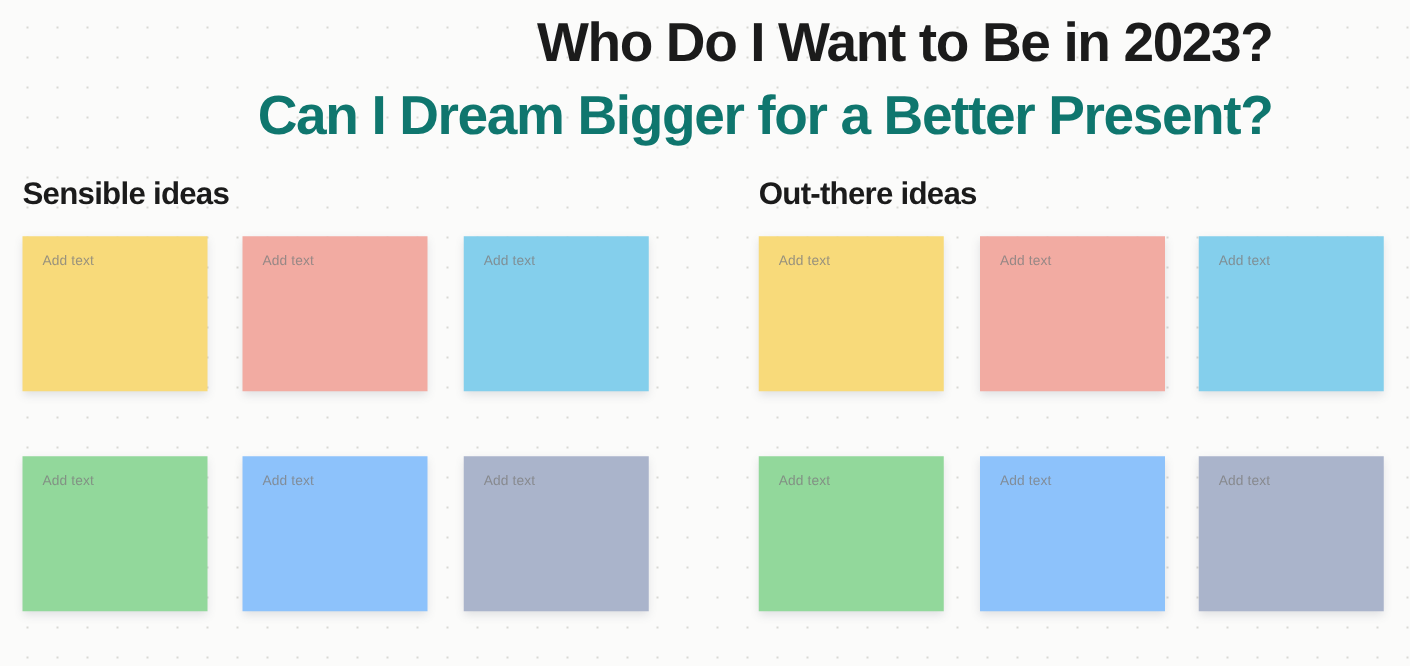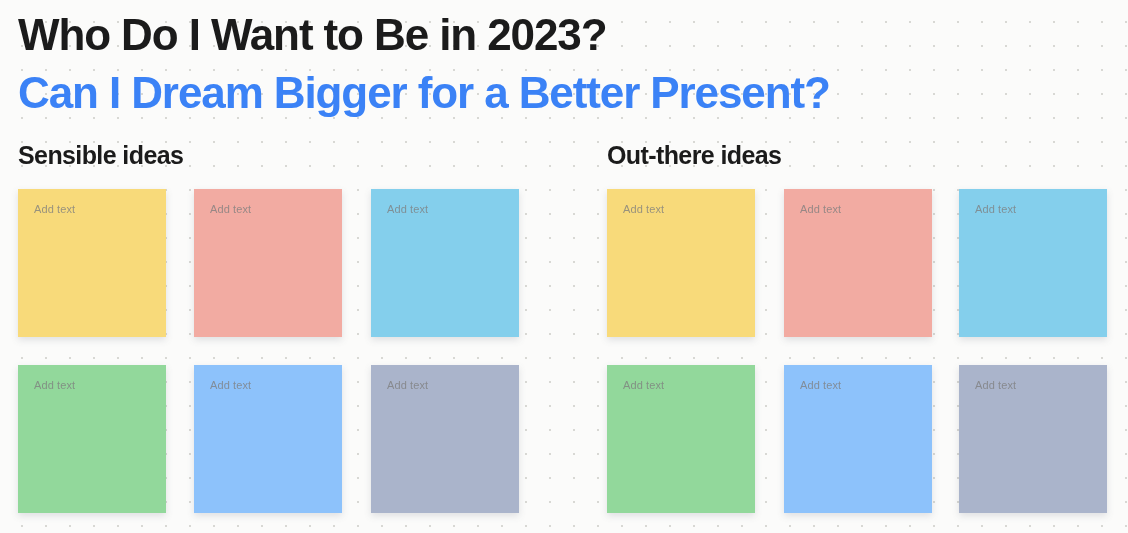--- a/index.html
+++ b/index.html
@@ -1,16 +1,16 @@
 <!DOCTYPE html>
 <html><head>
 <meta charset="utf-8">
 <title>Whiteboard Template</title>
 <style>
-  * { box-sizing: border-box; margin: 0; padding: 0; }
+  * { box-sizing: border-box; margin: 0; padding: 0; text-align: right; }
 
   html, body {
     width: 1128px;
     height: 533px;
     overflow: hidden;
   }
 
   body {
     font-family: "Liberation Sans", sans-serif;
     background-color: #fbfbfa;
@@ -55,21 +55,21 @@
     white-space: nowrap;
   }
 
   .col-heading.left  { left: 18px; }
   .col-heading.right { left: 607px; }
 
   
   .note {
     position: absolute;
     width: 148px;
-    height: 148px;
+    height: 124px;
     box-shadow: 0 3px 7px rgba(90, 95, 110, 0.17);
   }
 
   .note-placeholder {
     position: absolute;
     left: 16px;
     top: 14px;
     font-size: 11px;
     color: #7e7e7e;
     opacity: 0.78;
@@ -89,21 +89,21 @@
   .c5 { left: 784px; }
   .c6 { left: 959px; }
 </style>
 </head>
 <body style="background-color: rgb(251, 251, 250); background-size: 24px 24px; background-image: radial-gradient(circle, rgb(216, 216, 212) 1.1px, transparent 1.2px);">
 
 <div class="board">
 
   <div class="title-block">
     <div class="title-line" style="color: rgb(27, 27, 27);">Who Do I Want to Be in 2023?</div>
-    <div class="title-line" style="color: #3b82f6;">Can I Dream Bigger for a Better Present?</div>
+    <div class="title-line" style="color: #0f766e;">Can I Dream Bigger for a Better Present?</div>
   </div>
 
   <div class="col-heading right" style="color: rgb(27, 27, 27);">Out-there ideas</div>
   <div class="col-heading left" style="color: rgb(27, 27, 27);">Sensible ideas</div>
 
   <div class="note r1 c1" style="background-color: rgb(248, 218, 122);">
     <span class="note-placeholder">Add text</span>
   </div>
   <div class="note r1 c2" style="background-color: rgb(242, 171, 162);">
     <span class="note-placeholder">Add text</span>

